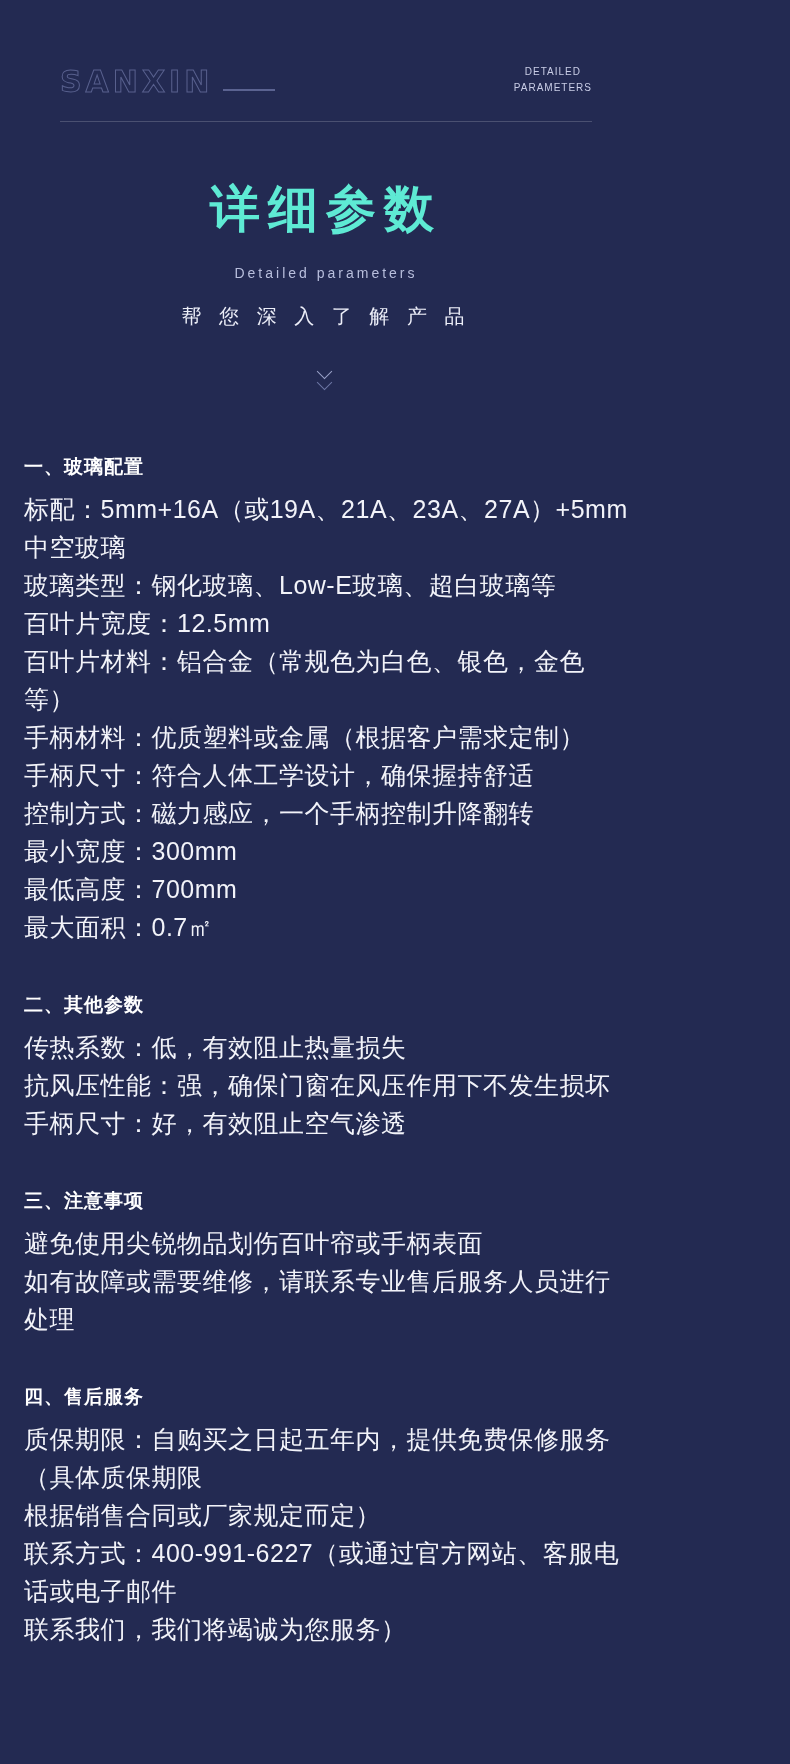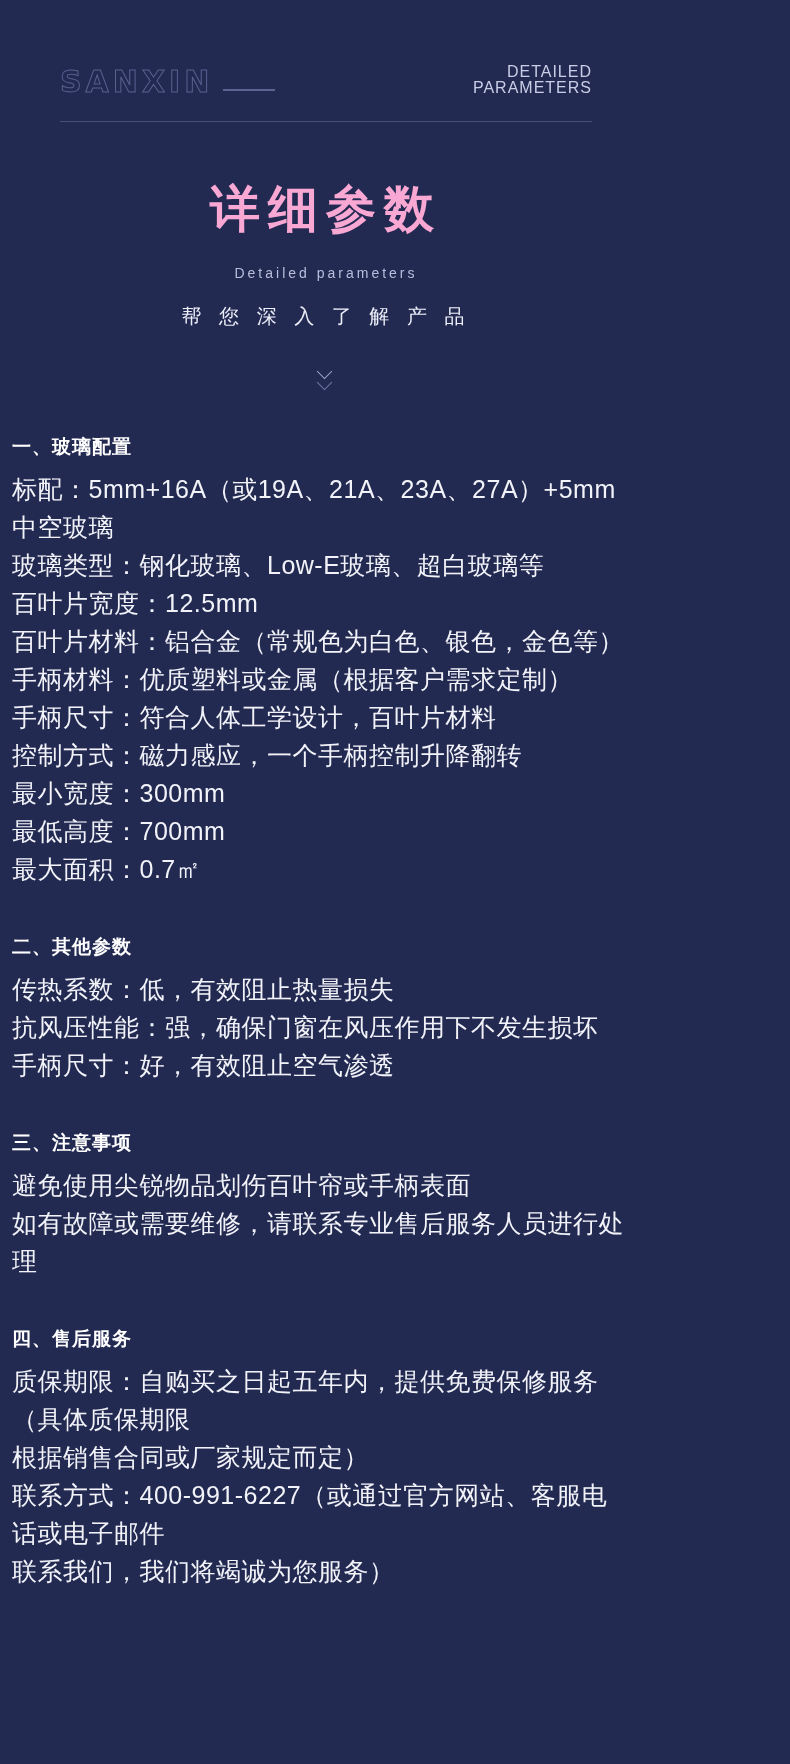--- a/index.html
+++ b/index.html
@@ -45,42 +45,42 @@
     opacity: .95;
     font-family: "DejaVu Sans", sans-serif;
   }
   .logo-bar {
     width: 52px;
     height: 2px;
     background: #5b6391;
     margin-top: 16px;
   }
   .header-right {
-    text-align: right;
-    font-size: 16px;
+    text-align: center;
+    font-size: 10px;
     line-height: 16px;
     letter-spacing: 1px;
     color: #c9cde6;
   }
   .header-rule {
     margin: 22px 60px 0 60px;
     height: 1px;
     background: rgba(255,255,255,.18);
   }
 
   
   .title-block {
     margin-top: 54px;
     text-align: center;
   }
   .main-title {
     font-size: 50px;
     font-weight: bold;
     letter-spacing: 8px;
-    color: #f9a8d4;
+    color: #5eead4;
   }
   .sub-en {
     margin-top: 22px;
     font-size: 14px;
     letter-spacing: 3px;
     color: #b9bfdd;
   }
   .sub-cn {
     margin-top: 22px;
     font-size: 20px;
@@ -107,22 +107,22 @@
     width: 10px;
     height: 10px;
     border-right: 1.5px solid #9aa1c8;
     border-bottom: 1.5px solid #9aa1c8;
     transform: rotate(45deg);
   }
   .chev.dim::before { border-color: #6d76a5; }
 
   
   .content {
-    margin-top: 48px;
-    padding: 0 24px 60px 12px;
+    margin-top: 68px;
+    padding: 0 24px 60px 24px;
   }
   .section { margin-bottom: 28px; }
   .section-title {
     font-size: 19px;
     font-weight: bold;
     color: #ffffff;
     margin-bottom: 10px;
     letter-spacing: 1px;
   }
   .line {
@@ -162,21 +162,21 @@
 
   <div class="content">
 
     <div class="section">
       <div class="section-title">一、玻璃配置</div>
       <div class="line">标配：5mm+16A（或19A、21A、23A、27A）+5mm中空玻璃</div>
       <div class="line">玻璃类型：钢化玻璃、Low-E玻璃、超白玻璃等</div>
       <div class="line">百叶片宽度：12.5mm</div>
       <div class="line">百叶片材料：铝合金（常规色为白色、银色，金色等）</div>
       <div class="line">手柄材料：优质塑料或金属（根据客户需求定制）</div>
-      <div class="line">手柄尺寸：符合人体工学设计，百叶片材料</div>
+      <div class="line">手柄尺寸：符合人体工学设计，确保握持舒适</div>
       <div class="line">控制方式：磁力感应，一个手柄控制升降翻转</div>
       <div class="line">最小宽度：300mm</div>
       <div class="line">最低高度：700mm</div>
       <div class="line">最大面积：0.7㎡</div>
     </div>
 
     <div class="gap"></div>
 
     <div class="section">
       <div class="section-title">二、其他参数</div>

